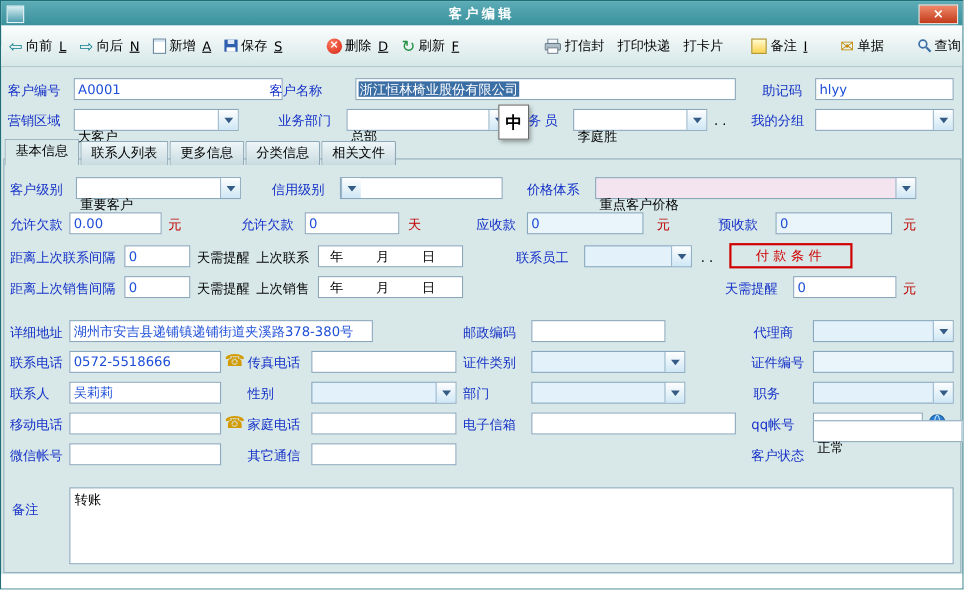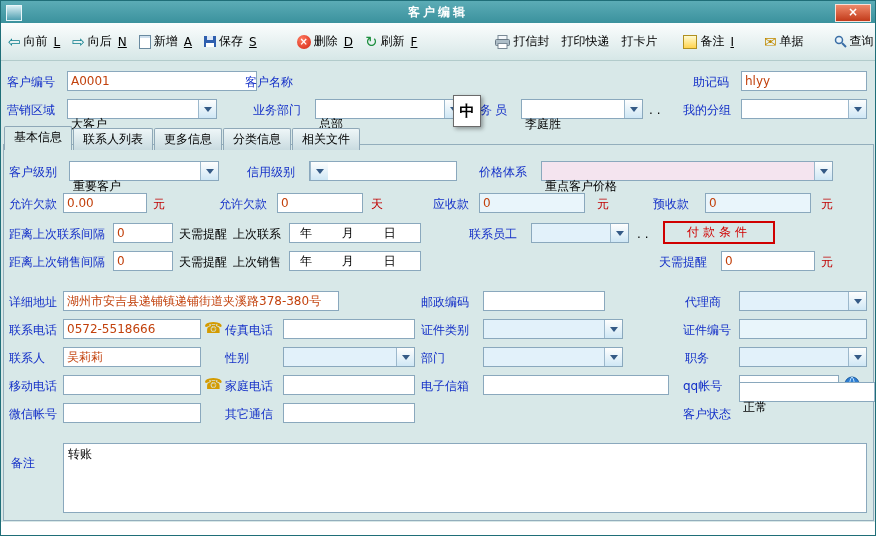--- a/index.html
+++ b/index.html
@@ -29,21 +29,21 @@
   .tbi-save::before{content:"";position:absolute;left:3px;top:0;width:6px;height:4px;background:#dce8f8;}
   .tbi-save::after{content:"";position:absolute;left:2px;bottom:0;width:8px;height:4px;background:#fff;}
   .tbi-del{width:14px;height:14px;border-radius:50%;color:#fff;font-size:10px;line-height:14px;
     text-align:center;font-weight:bold;background:radial-gradient(circle at 35% 30%,#ff7a60,#d42310);}
   .tbi-note{width:12px;height:12px;background:linear-gradient(#fffbd0,#ffd34d);border:1px solid #b09020;}
   
   .lbl{position:absolute;color:#1430c8;line-height:20px;white-space:nowrap;}
   .blk{position:absolute;color:#000;line-height:20px;white-space:nowrap;}
   .unit{position:absolute;color:#c00000;line-height:20px;}
   .inp{position:absolute;height:20px;box-sizing:border-box;background:#fff;border:1px solid #8aa8bd;
-    font-size:12px;font-family:inherit;padding:0 3px;color:#c2410c;outline:none;}
+    font-size:12px;font-family:inherit;padding:0 3px;color:#1d4ed8;outline:none;}
   .cy{background:#e9f5fb;}
   .namebox{position:absolute;height:20px;box-sizing:border-box;background:#fff;border:1px solid #8aa8bd;
     padding:1px 2px;line-height:16px;overflow:hidden;white-space:nowrap;}
   .sel{background:#3a6ea5;color:#fff;padding:0 1px;}
   .dd{position:absolute;height:20px;box-sizing:border-box;background:#fff;border:1px solid #8aa8bd;
     display:flex;align-items:stretch;}
   .dd.cyan{background:#e2f1fa;}
   .dd.pink{background:#f4e4ef;}
   .dd-txt{flex:1;padding:16px 3px;line-height:16px;overflow:hidden;white-space:nowrap;}
   .dd-btn{width:17px;background:linear-gradient(#fefefe,#cfe7f5);border-left:1px solid #9cb8cc;
@@ -139,20 +139,23 @@
           <line x1="8" y1="8" x2="12" y2="12" stroke="#3a6ea5" stroke-width="2"></line>
         </svg>
       <span>查询</span>
     </div>
 
   </div>
 
   <span class="lbl" style="left:6px;top:71px">客户编号</span>
   <input class="inp" style="left: 66px; top: 70px; width: 190px;" value="A0001">
   <span class="lbl" style="left:244px;top:71px">客户名称</span>
+  <div class="namebox" style="left:322px;top:70px;width:346px">
+    <span class="sel">浙江恒林椅业股份有限公司</span>
+  </div>
   <span class="lbl" style="left:692px;top:71px">助记码</span>
   <input class="inp" style="left: 740px; top: 70px; width: 126px;" value="hlyy">
 
   <span class="lbl" style="left:6px;top:99px">营销区域</span>
   <div class="dd" style="left:66px;top:98px;width:150px">
     <span class="dd-txt">大客户</span>
       <span class="dd-btn"></span>
   </div>
   <span class="lbl" style="left:252px;top:99px">业务部门</span>
   <div class="dd" style="left:314px;top:98px;width:148px">

